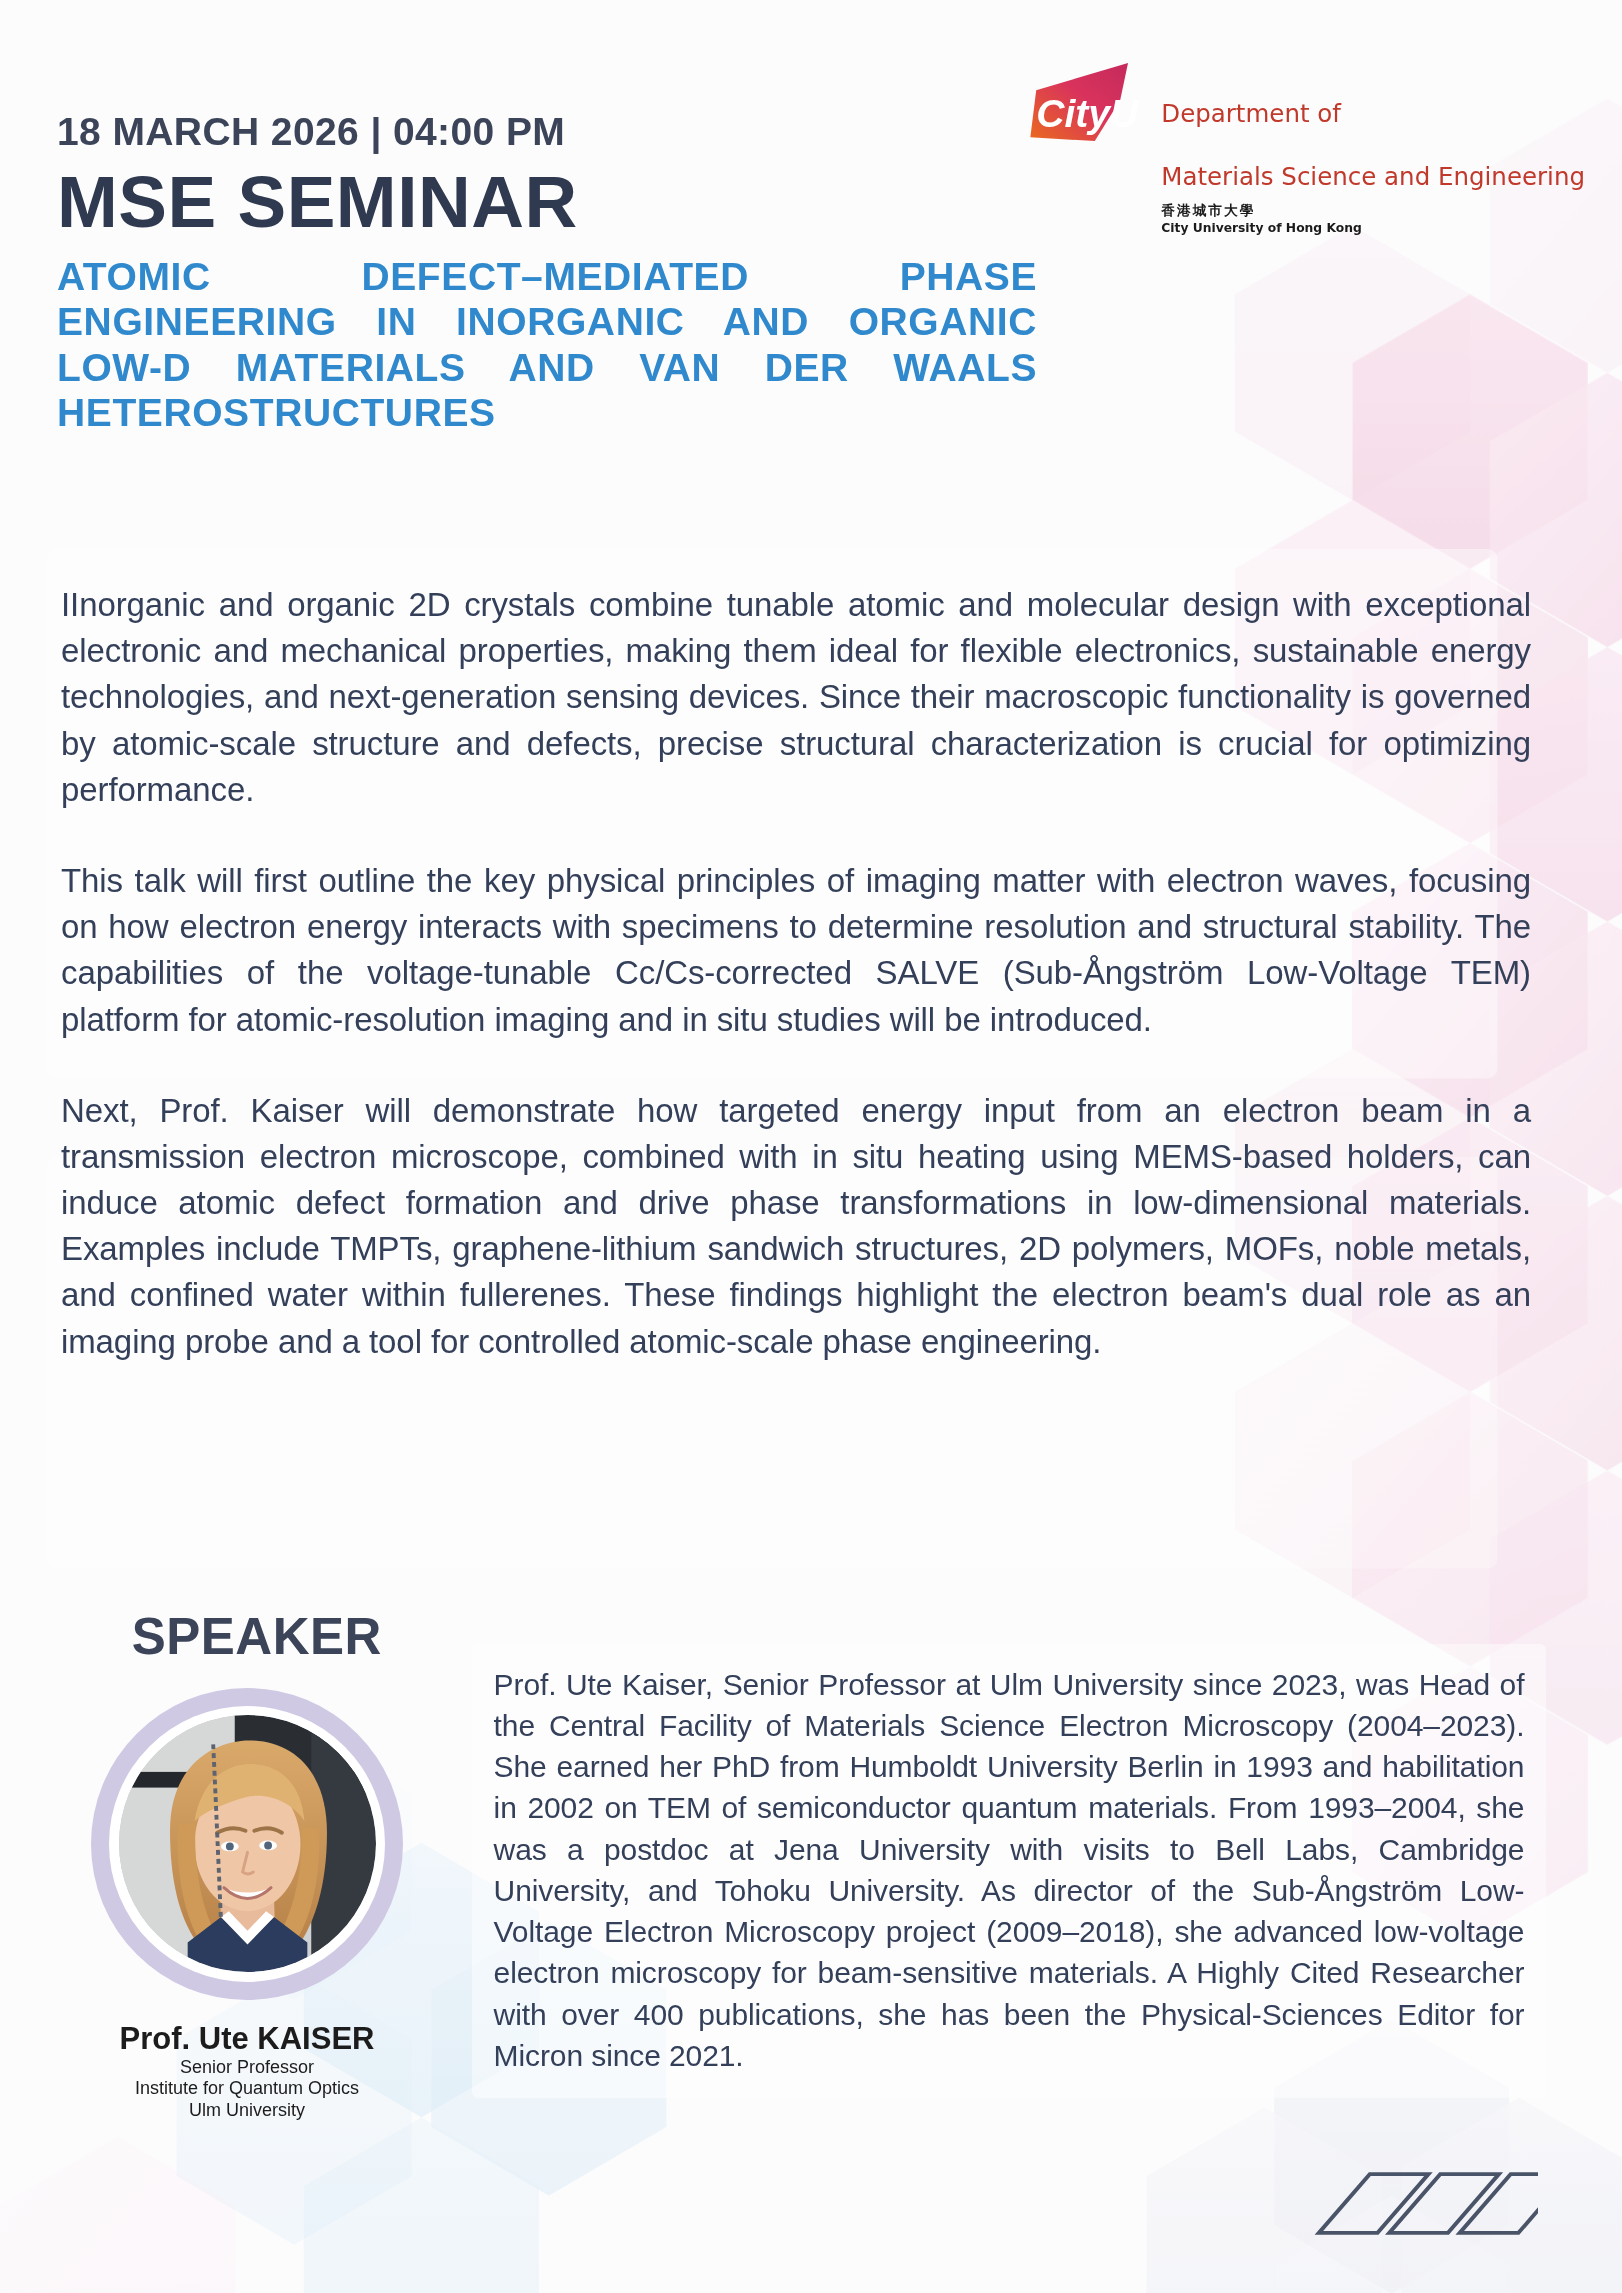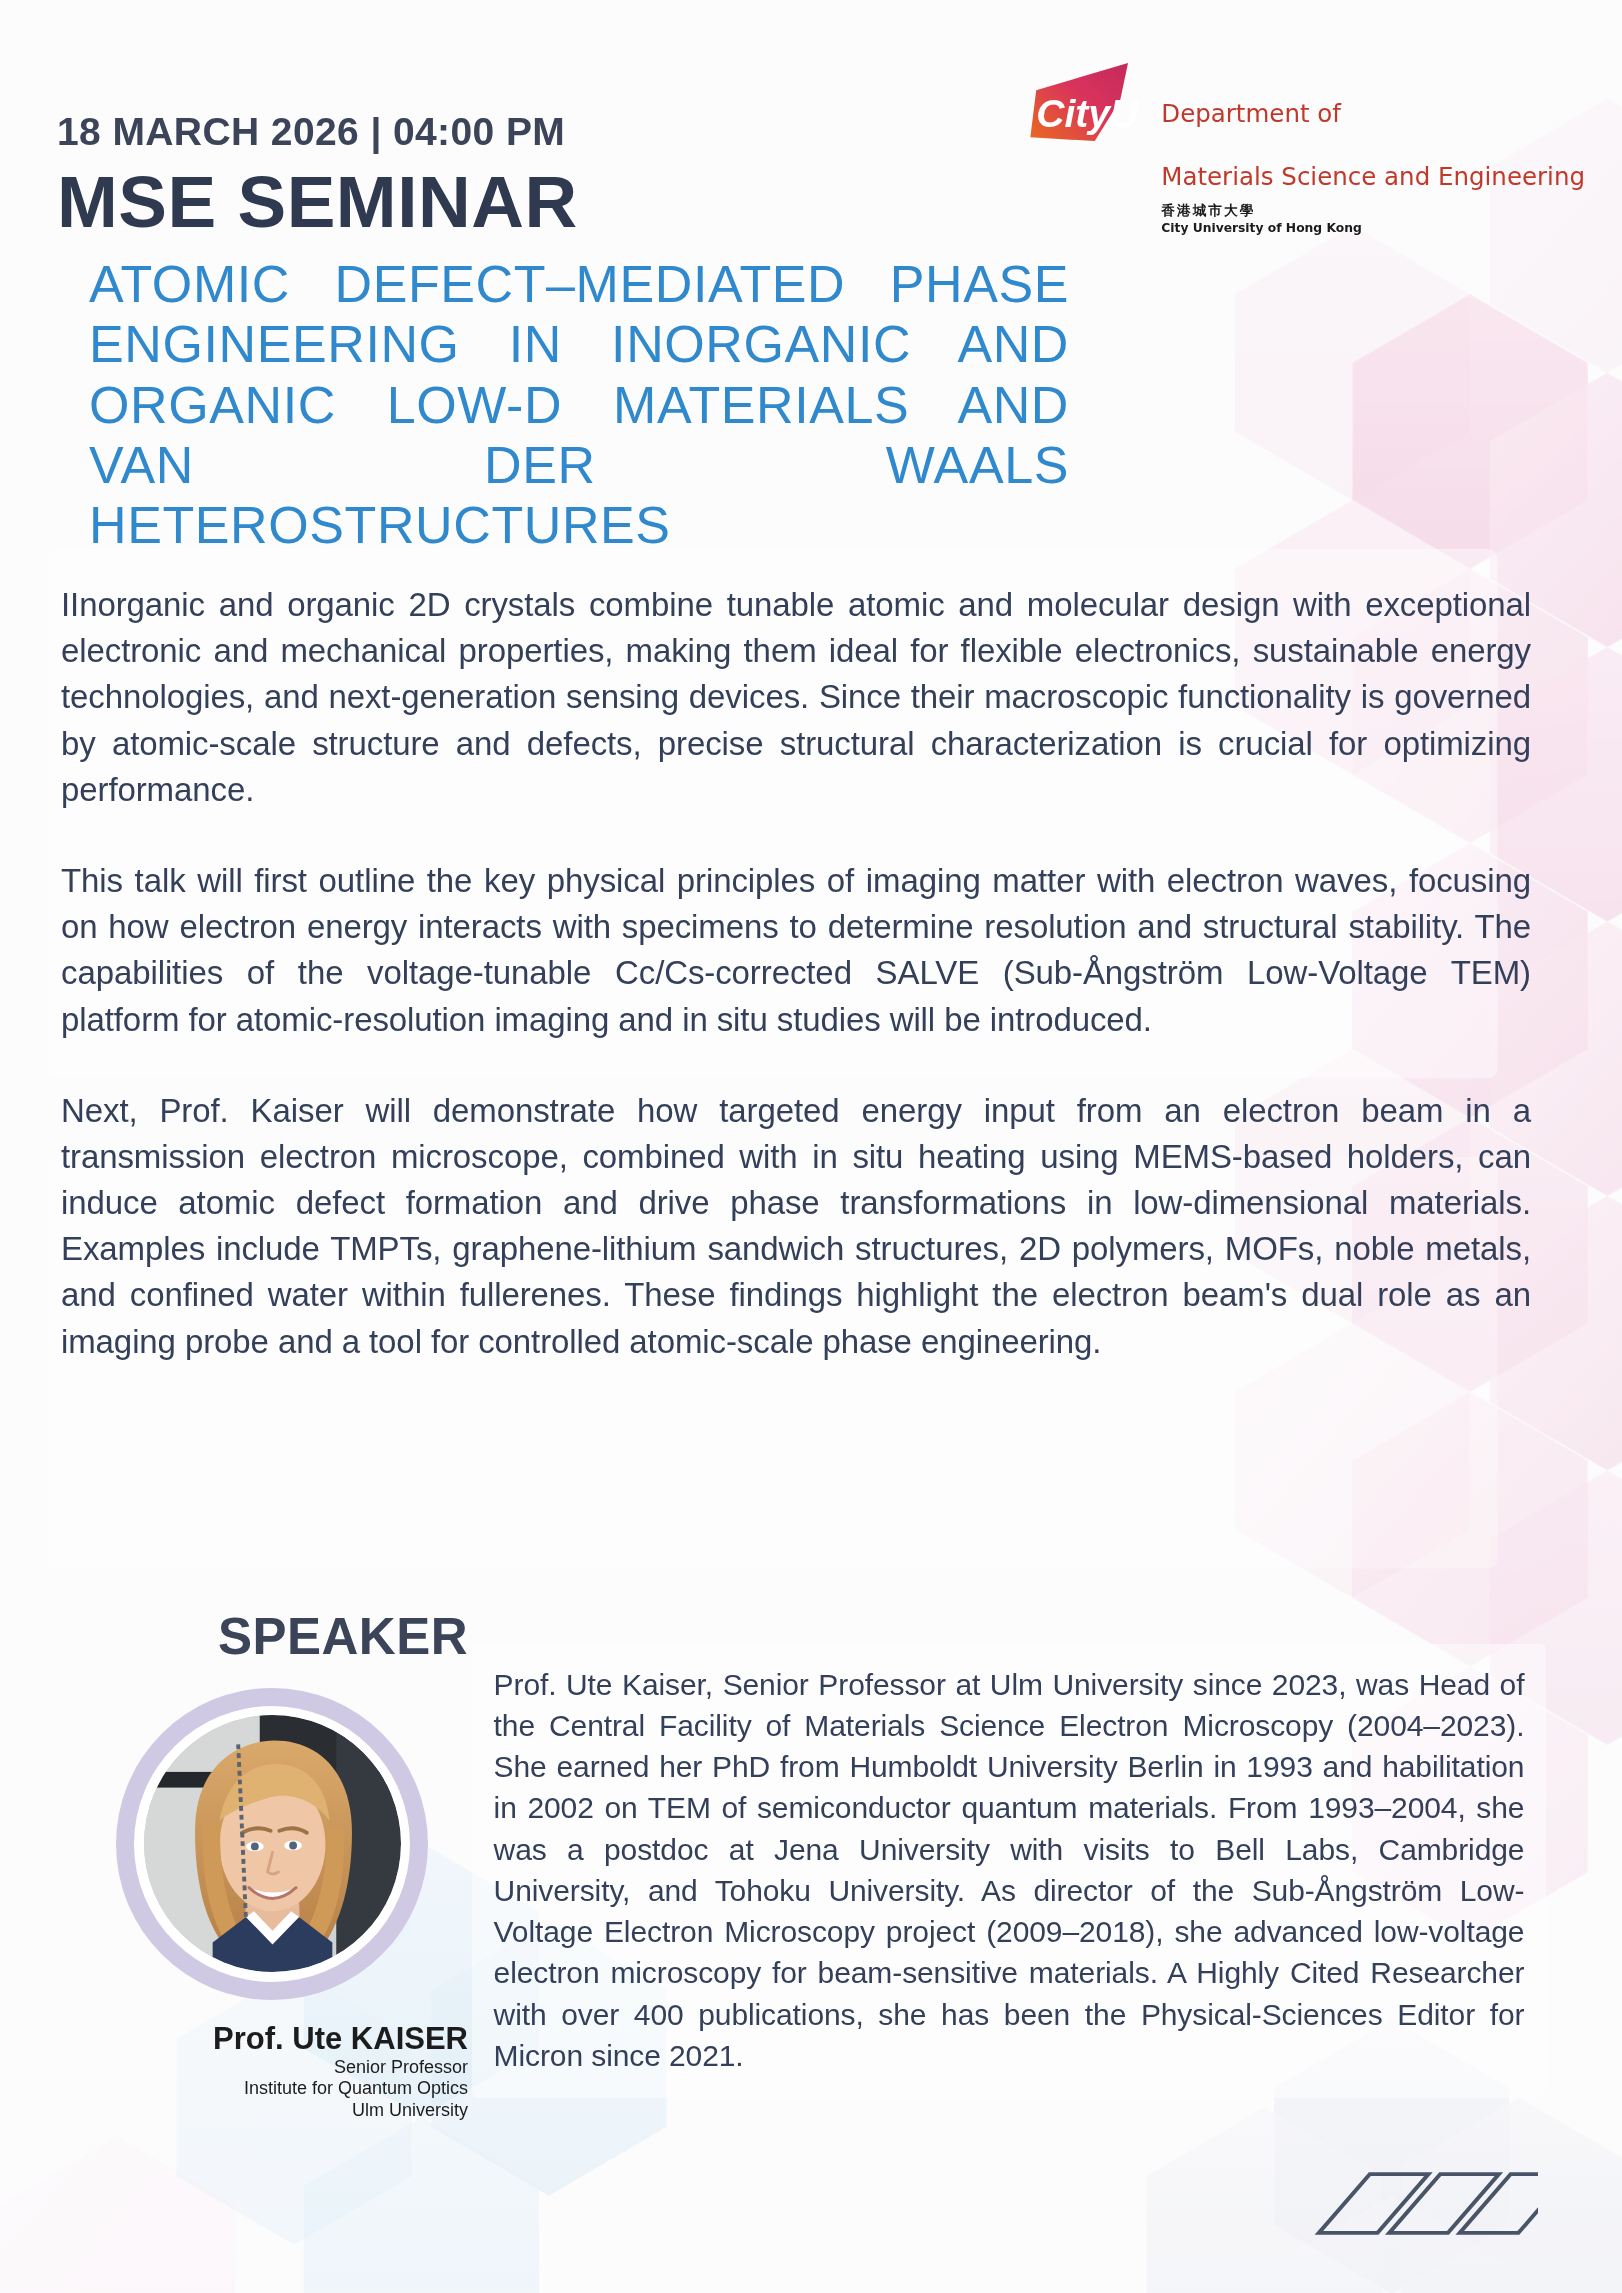--- a/index.html
+++ b/index.html
@@ -53,29 +53,28 @@
     color:#2f3a50;
     font-size:73px;
     font-weight:bold;
     letter-spacing:0.5px;
     line-height:1.0;
     font-family:"Liberation Sans", sans-serif;
   }
   .talk-title{
     margin-top:15.7px;
     color:#3089cc;
-    font-size:52px;
-    font-weight:normal;
+    font-size:39px;
+    font-weight:bold;
     line-height:1.16;
     letter-spacing:0.6px;
     text-align:justify;
     text-align-last:left;
     font-family:"Liberation Sans", sans-serif;
     max-width:980px;
-    margin-left:32px;
   }
 
   
   .abstract{
     position:absolute;left:61px;top:582px;width:1470px;z-index:4;
   }
   .abstract p{
     margin:0 0 45px 0;
     color:#34405a;
     font-size:33px;
@@ -83,21 +82,21 @@
     text-align:justify;
     text-align-last:left;
     font-family:"Liberation Sans", sans-serif;
     letter-spacing:-0.1px;
   }
   .abstract p:last-child{margin-bottom:0;}
 
   
   .speaker-sec{position:absolute;left:0;top:1607px;width:1622px;z-index:4;}
   .speaker-left{
-    position:absolute;left:76px;top:0;width:392px;text-align:right;
+    position:absolute;left:51px;top:0;width:392px;text-align:center;
   }
   .speaker-heading{
     color:#3b4458;font-size:51px;font-weight:bold;letter-spacing:0.5px;
     font-family:"Liberation Sans", sans-serif;
     margin-left:19.6px;
   }
   .photo-ring{
     margin:21.6px auto 0 auto;
     width:312px;height:312px;border-radius:50%;
     background:#cfc9e4;

